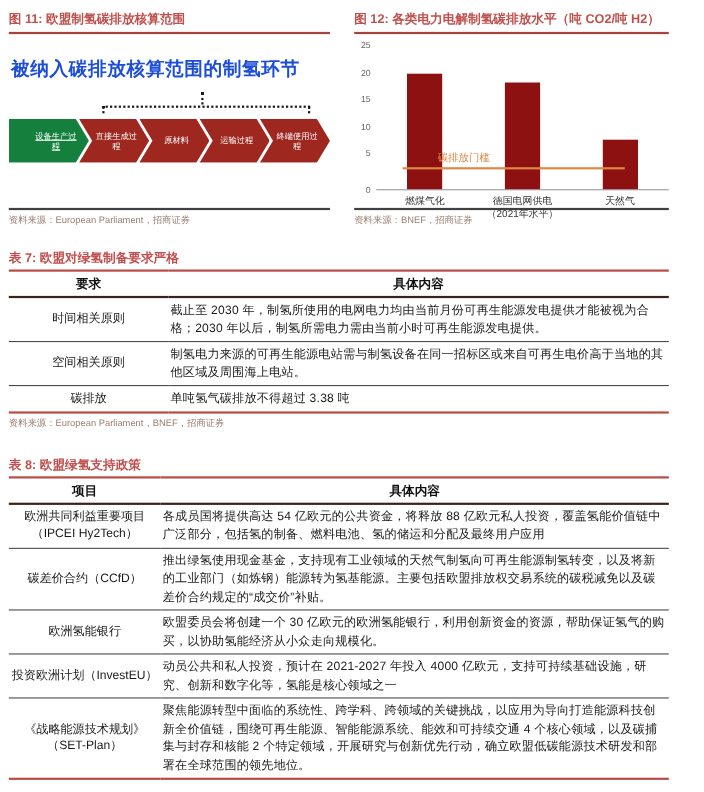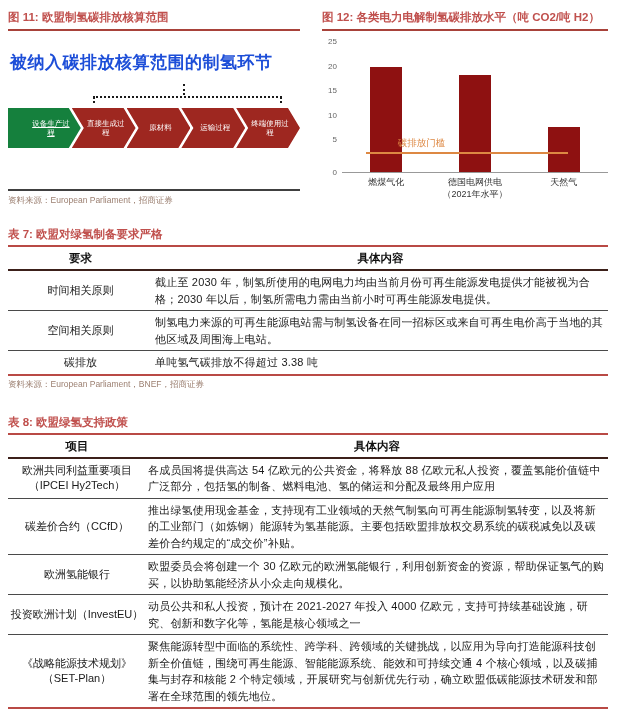--- a/index.html
+++ b/index.html
@@ -120,20 +120,21 @@
             <div class="thresh-label" style="bottom: 15.52%;">碳排放门槛</div>
           </div>
         </div>
         <div class="xlabels">
           <div>燃煤气化</div>
           <div>德国电网供电
 （2021年水平）</div>
           <div>天然气</div>
         </div>
       </div>
+      <div class="fig-src">资料来源：BNEF，招商证券</div>
     </div>
   </div>
 
   <div class="tbl-section">
     <div class="tbl-title">表 7: 欧盟对绿氢制备要求严格</div>
     <table class="rtable t7">
       <thead>
         <tr>
           <th>要求</th>
           <th>具体内容</th>

